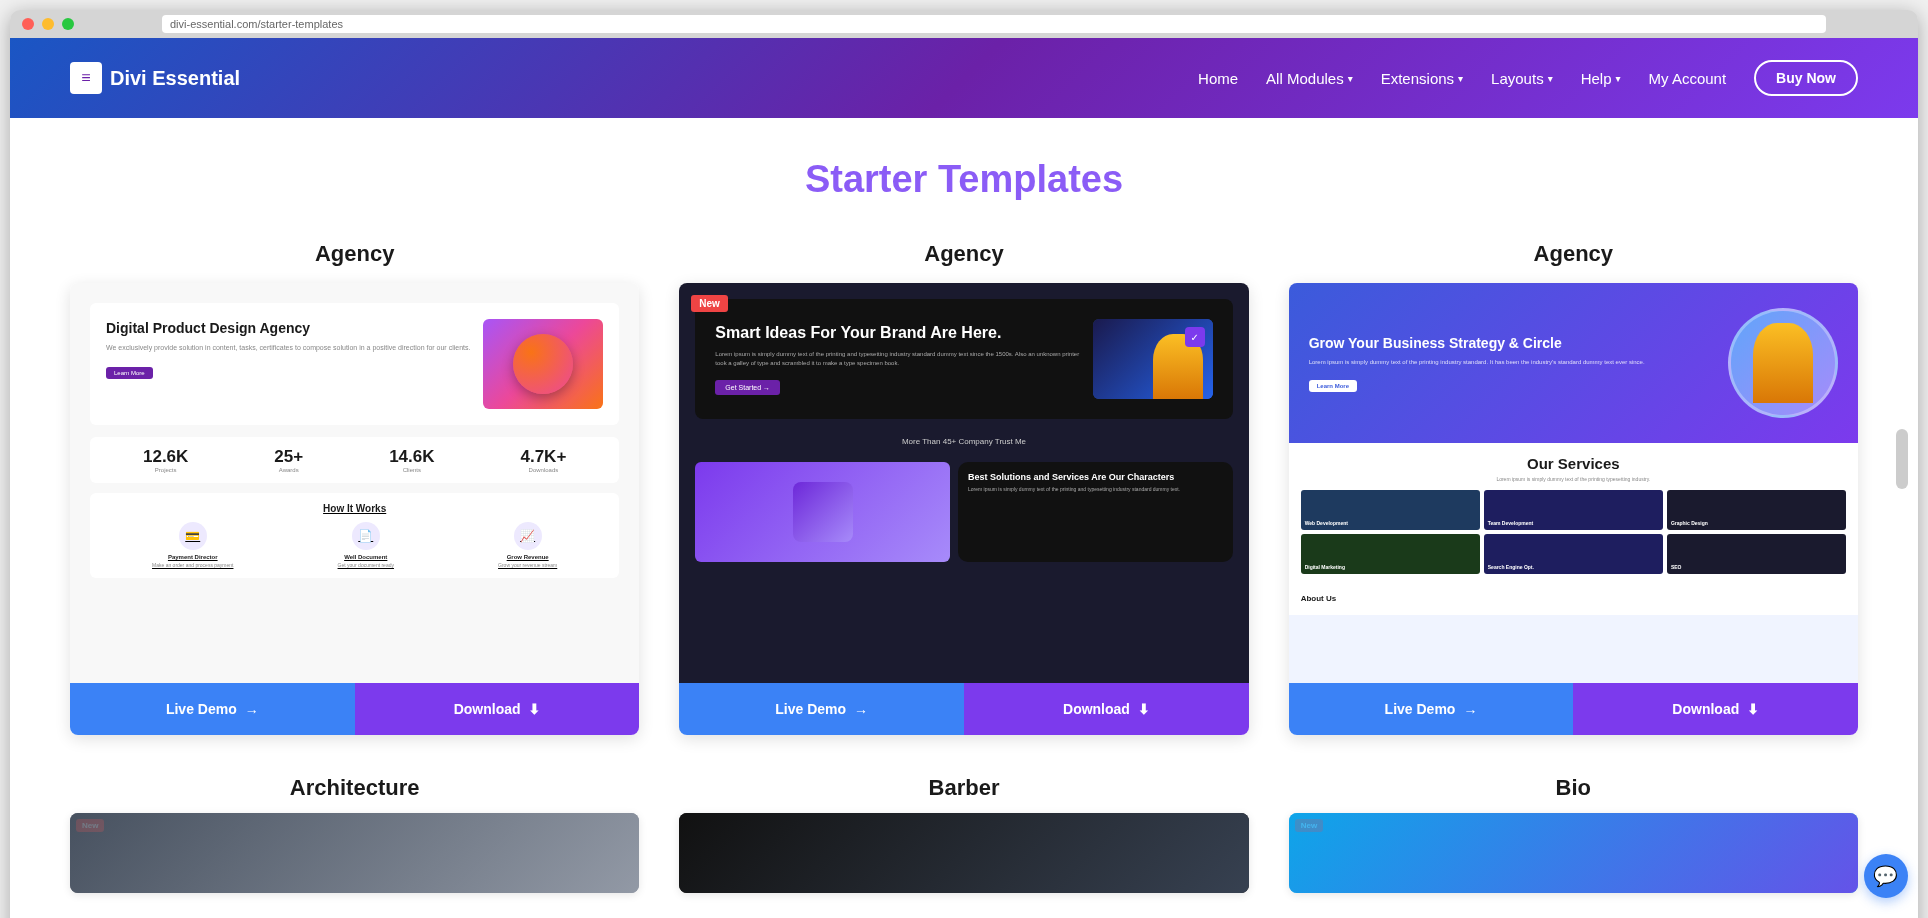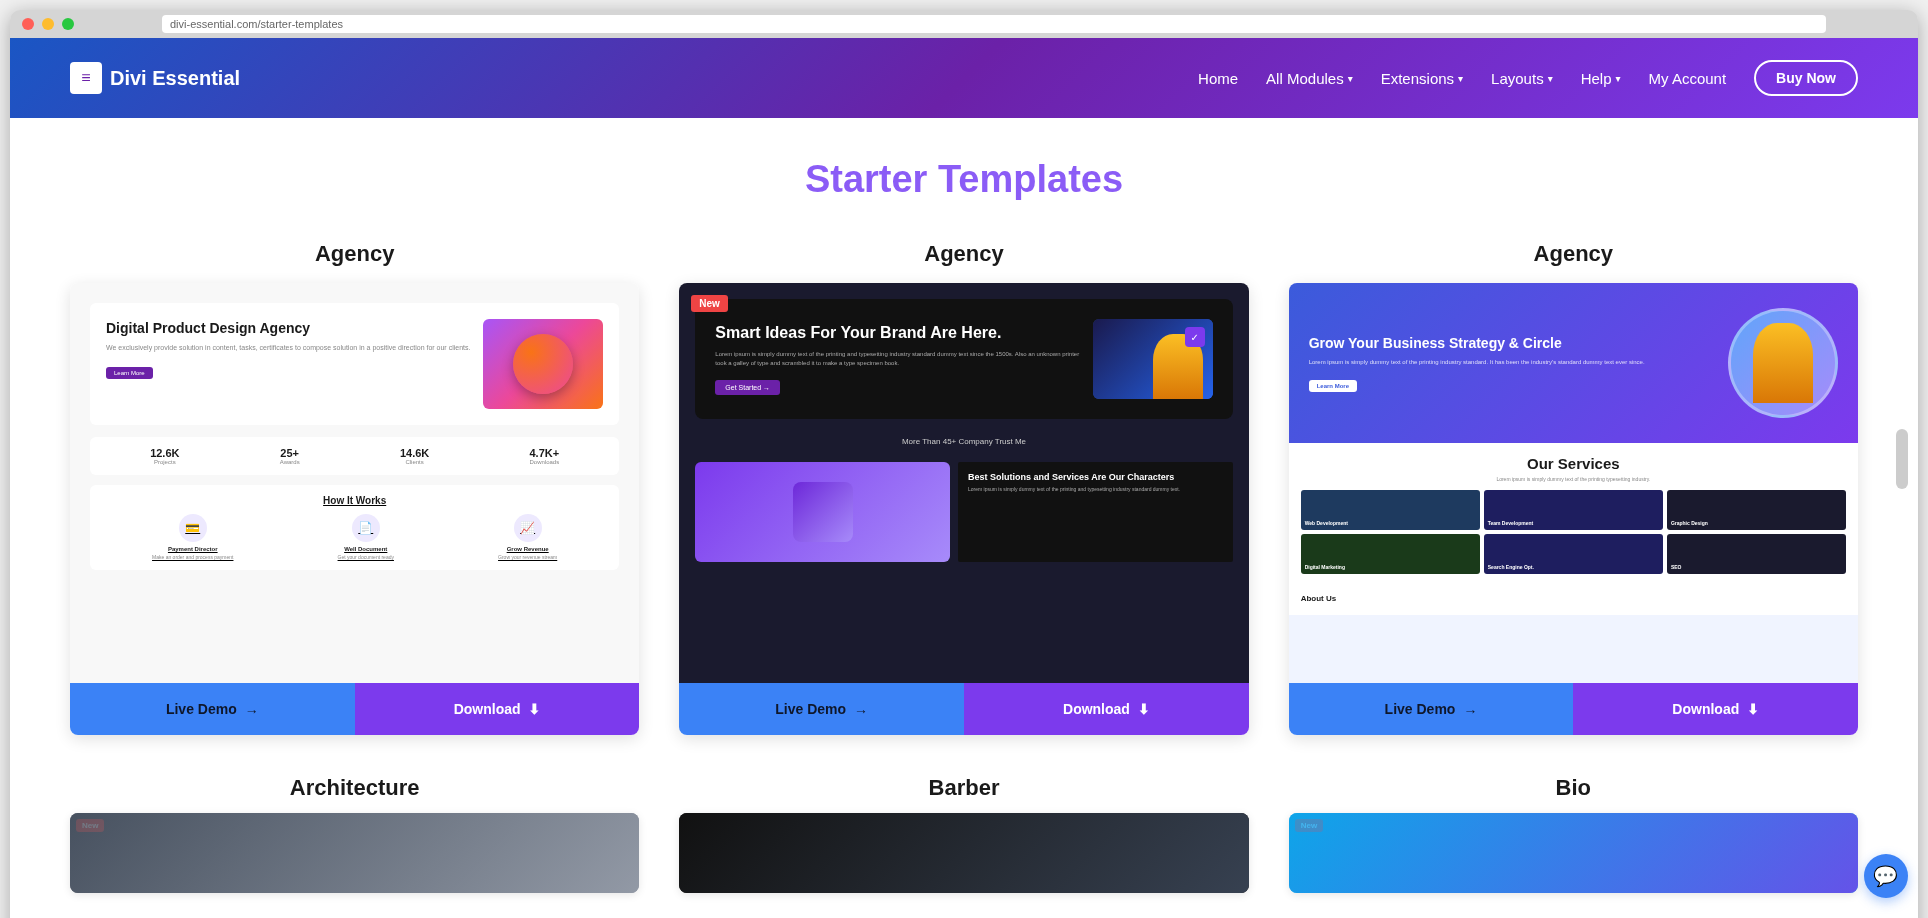--- a/index.html
+++ b/index.html
@@ -193,21 +193,21 @@
 
     .stats-row {
       display: flex;
       justify-content: space-around;
       background: white;
       border-radius: 6px;
       padding: 10px;
       margin-bottom: 10px;
     }
     .stat-item { text-align: center; }
-    .stat-num { font-size: 11px; font-weight: 800; color: #1a1a1a; }
+    .stat-num { font-size: 17px; font-weight: 800; color: #1a1a1a; }
     .stat-lbl { font-size: 6px; color: #888; }
 
     .how-section {
       background: white;
       border-radius: 6px;
       padding: 10px;
       text-decoration: underline;
     }
     .how-title { font-size: 10px; font-weight: 700; text-align: center; margin-bottom: 8px; color: #1a1a1a; }
     .how-items { display: flex; justify-content: space-around; }
@@ -281,21 +281,21 @@
       height: 100px;
       background: linear-gradient(135deg, #7c3aed, #a78bfa);
       border-radius: 6px;
       display: flex;
       align-items: center;
       justify-content: center;
     }
     .solutions-card {
       flex: 1;
       background: #111;
-      border-radius: 2px;
+      border-radius: 10px;
       padding: 10px;
     }
     .solutions-title { font-size: 9px; font-weight: 700; color: white; margin-bottom: 4px; }
     .solutions-desc { font-size: 5px; color: #aaa; line-height: 1.4; }
 
     
     .preview-3 {
       background: #f0f4ff;
       padding: 0;
     }
@@ -359,21 +359,21 @@
       display: flex;
       align-items: center;
       justify-content: center;
       gap: 8px;
       font-size: 14px;
       font-weight: 600;
       cursor: pointer;
     }
     .action-btn.demo {
       background: #3b82f6;
-      color: #0f172a;
+      color: #ffffff;
     }
     .action-btn.download {
       background: #7c3aed;
       color: white;
     }
     .action-btn .arrow { font-size: 14px; }
 
     
     .bottom-labels {
       display: grid;

